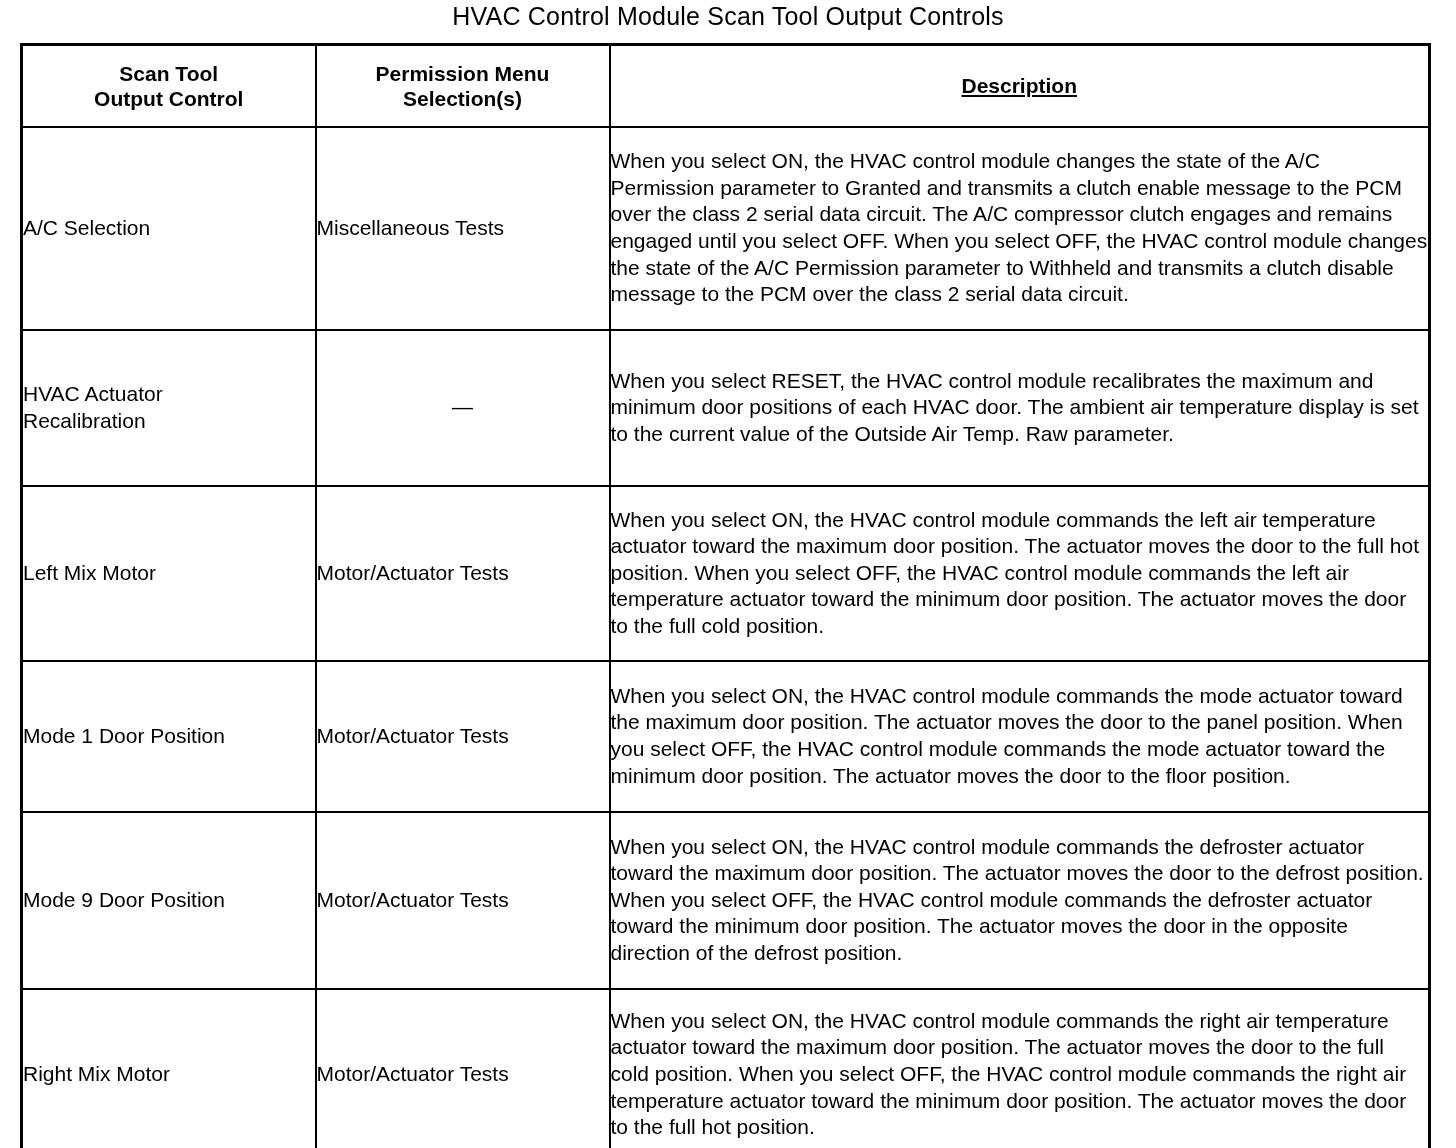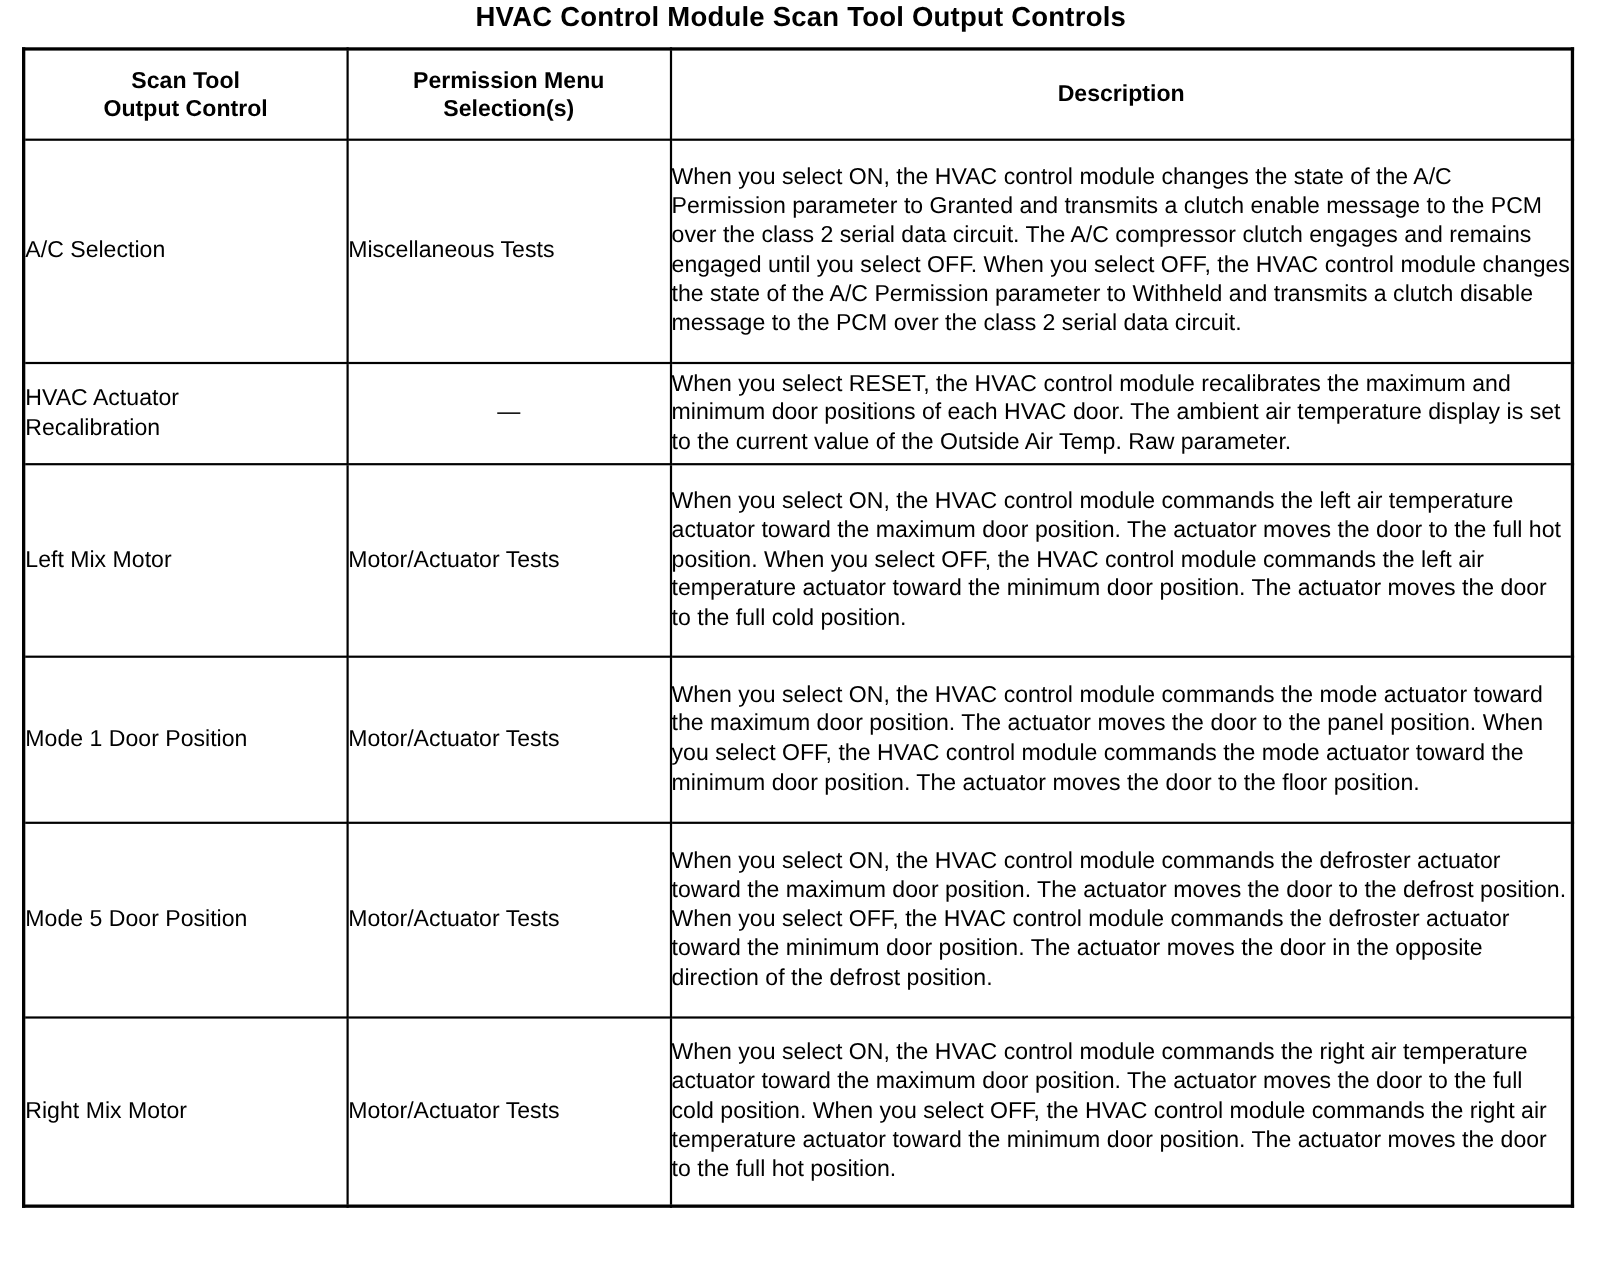--- a/index.html
+++ b/index.html
@@ -1,24 +1,24 @@
 <!DOCTYPE html>
 <html><head>
   <meta charset="utf-8">
   <style>
     html, body { margin: 0; padding: 0; background: #ffffff; }
     body { width: 1456px; height: 1148px; position: relative; overflow: hidden;
            font-family: "Liberation Sans", sans-serif; color: #000; }
     .title { position: absolute; left: 0; top: 2px; width: 1456px; text-align: center;
-             font-weight: bold; font-size: 25px; letter-spacing: 0.2px; }
+             font-weight: normal; font-size: 25px; letter-spacing: 0.2px; }
     table.grid { position: absolute; left: 20px; top: 43px; width: 1408px;
                  border-collapse: collapse; table-layout: fixed; border: 3px solid #000; }
     table.grid td, table.grid th { border: 2px solid #000; vertical-align: middle; padding: 0; }
     th { font-weight: bold; font-size: 21px; line-height: 25px; text-align: center; }
-    th.desc-h { vertical-align: bottom; padding-bottom: 8px; }
+    th.desc-h { vertical-align: bottom; padding-bottom: 8px; text-decoration: underline; }
     td { font-size: 21px; line-height: 26.6px; }
     td.c1 { padding-left: 18px; }
     td.c2 { padding-left: 11px; margin-top: 40px; }
     td.c2.center { text-align: center; padding-left: 0; }
     td.c3 { padding: 4px 8px 4px 18px; }
     col.w1 { width: 294px; } col.w2 { width: 294px; } col.w3 { width: 820px; }
   </style>
 </head>
 <body>
 
@@ -44,21 +44,21 @@
   </tr>
 
   <tr style="height:203px">
     <td class="c1">
       <div>A/C Selection</div>
     </td>
     <td class="c2">Miscellaneous Tests</td>
     <td class="c3">When you select ON, the HVAC control module changes the state of the A/C Permission parameter to Granted and transmits a clutch enable message to the PCM over the class 2 serial data circuit. The A/C compressor clutch engages and remains engaged until you select OFF. When you select OFF, the HVAC control module changes the state of the A/C Permission parameter to Withheld and transmits a clutch disable message to the PCM over the class 2 serial data circuit.</td>
   </tr>
 
-  <tr style="height:92px">
+  <tr style="height:156px">
     <td class="c1">
       <div>HVAC Actuator</div>
       <div>Recalibration</div>
     </td>
     <td class="c2 center">—</td>
     <td class="c3">When you select RESET, the HVAC control module recalibrates the maximum and minimum door positions of each HVAC door. The ambient air temperature display is set to the current value of the Outside Air Temp. Raw parameter.</td>
   </tr>
 
   <tr style="height:175px">
     <td class="c1">
@@ -71,21 +71,21 @@
   <tr style="height:151px">
     <td class="c1">
       <div>Mode 1 Door Position</div>
     </td>
     <td class="c2">Motor/Actuator Tests</td>
     <td class="c3">When you select ON, the HVAC control module commands the mode actuator toward the maximum door position. The actuator moves the door to the panel position. When you select OFF, the HVAC control module commands the mode actuator toward the minimum door position. The actuator moves the door to the floor position.</td>
   </tr>
 
   <tr style="height:177px">
     <td class="c1">
-      <div>Mode 5 Door Position</div>
+      <div>Mode 9 Door Position</div>
     </td>
     <td class="c2">Motor/Actuator Tests</td>
     <td class="c3">When you select ON, the HVAC control module commands the defroster actuator toward the maximum door position. The actuator moves the door to the defrost position. When you select OFF, the HVAC control module commands the defroster actuator toward the minimum door position. The actuator moves the door in the opposite direction of the defrost position.</td>
   </tr>
 
   <tr style="height:172px">
     <td class="c1">
       <div>Right Mix Motor</div>
     </td>
     <td class="c2">Motor/Actuator Tests</td>

